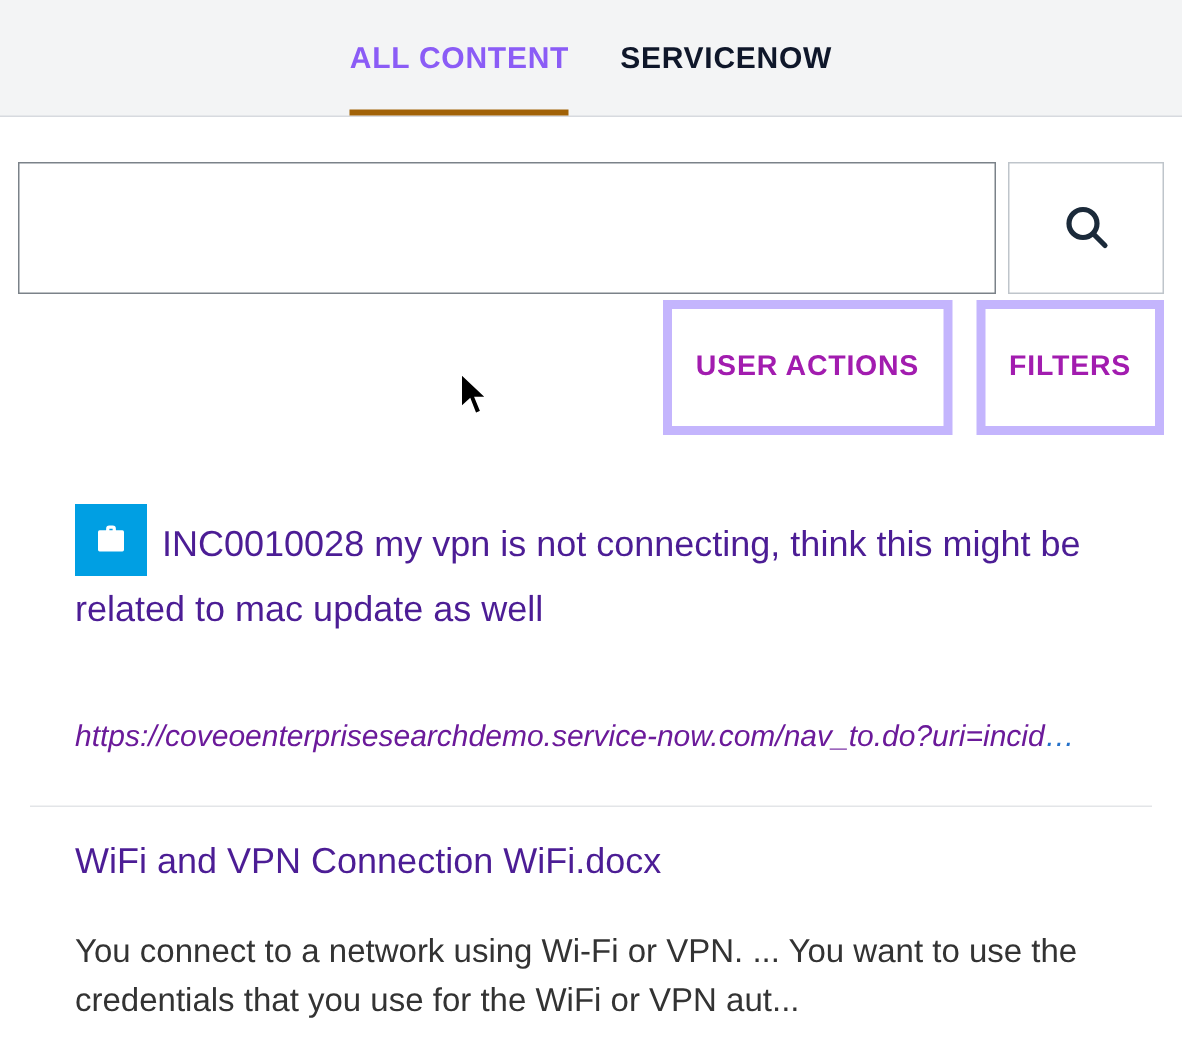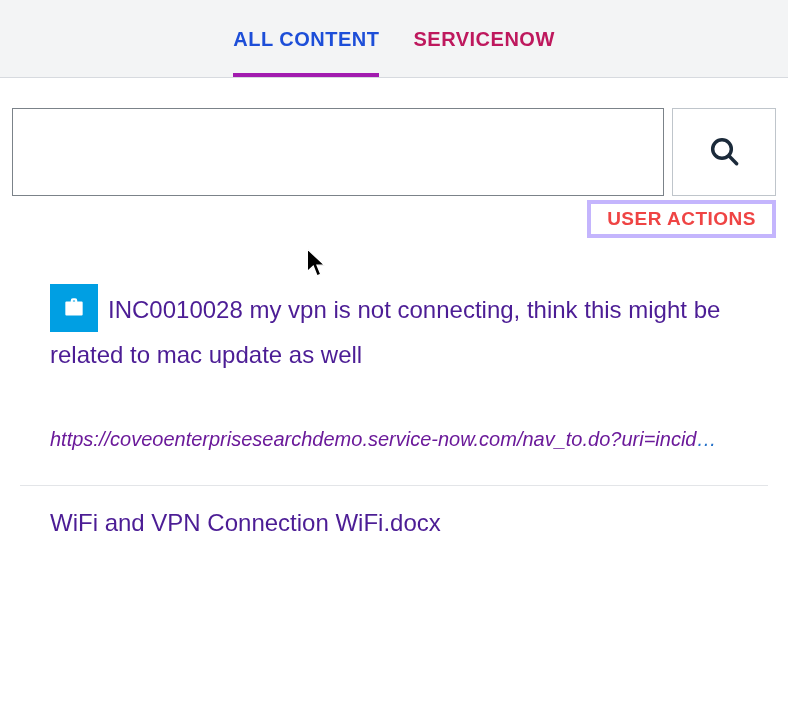--- a/index.html
+++ b/index.html
@@ -16,28 +16,28 @@
   .tabs {
     display: flex;
     justify-content: center;
     gap: 34px;
     padding-top: 28px;
   }
   .tab {
     font-size: 20px;
     font-weight: 700;
     letter-spacing: 0.5px;
-    color: #be185d;
+    color: #0f172a;
     padding-bottom: 22px;
     border-bottom: 4px solid transparent;
     cursor: pointer;
   }
   .tab.active {
-    color: #1d4ed8;
-    border-bottom: 4px solid #a21caf;
+    color: #8b5cf6;
+    border-bottom: 4px solid #a16207;
   }
   .content {
     padding: 30px 12px 0 12px;
   }
   .search-row {
     display: flex;
     gap: 8px;
   }
   .search-input {
     flex: 1;
@@ -58,26 +58,26 @@
     cursor: pointer;
   }
   .search-button svg { width: 32px; height: 32px; }
   .action-row {
     display: flex;
     justify-content: flex-end;
     gap: 16px;
     margin-top: 4px;
   }
   .action-btn {
-    border: 4px solid #c4b5fd;
+    border: 6px solid #c4b5fd;
     background: #fff;
-    padding: 4px 16px;
+    padding: 28px 16px;
     font-size: 19px;
     font-weight: 700;
-    color: #ef4444;
+    color: #a21caf;
     letter-spacing: 0.5px;
     cursor: pointer;
   }
   .results {
     padding: 32px 8px 0 8px;
   }
   .result {
     border-bottom: 1px solid #e3e5e8;
     padding: 18px 30px 34px 30px;
   }
@@ -152,20 +152,21 @@
         <svg viewBox="0 0 24 24" fill="none" stroke="#1b2a3a" stroke-width="2.6" stroke-linecap="round">
           <circle cx="10.5" cy="10.5" r="7"></circle>
           <line x1="16" y1="16" x2="21.5" y2="21.5"></line>
         </svg>
       </span>
     </button>
   </div>
 
   <div class="action-row">
     <button class="action-btn">USER ACTIONS</button>
+    <button class="action-btn">FILTERS</button>
   </div>
 
   <div class="results">
 
     <div class="result">
       <div class="title-row">
         <span class="icon-box briefcase-icon">
           <svg viewBox="0 0 24 24">
             <path d="M9 6V5a2 2 0 0 1 2-2h2a2 2 0 0 1 2 2v1h4a1 1 0 0 1 1 1v11a1 1 0 0 1-1 1H5a1 1 0 0 1-1-1V7a1 1 0 0 1 1-1h4zm2-1v1h2V5h-2z"></path>
           </svg>
@@ -173,20 +174,21 @@
       </div>
       <div class="result-url">
         <span>https://coveoenterprisesearchdemo.service-now.com/nav_to.do?uri=incid</span><span class="ellip">…</span>
       </div>
     </div>
 
     <div class="result">
       <div class="title-row">
         <span class="result-title">WiFi and VPN Connection WiFi.docx</span>
       </div>
+      <div class="result-snippet">You connect to a network using Wi-Fi or VPN. ... You want to use the credentials that you use for the WiFi or VPN aut...</div>
     </div>
 
   </div>
 </div>
 
 <svg class="cursor" viewBox="0 0 20 28">
   <path d="M1 1 L1 22 L6.5 17 L10 26 L13.5 24.5 L10 16 L17 16 Z" fill="#000" stroke="#fff" stroke-width="1.2"></path>
 </svg>
 
 </body></html>

